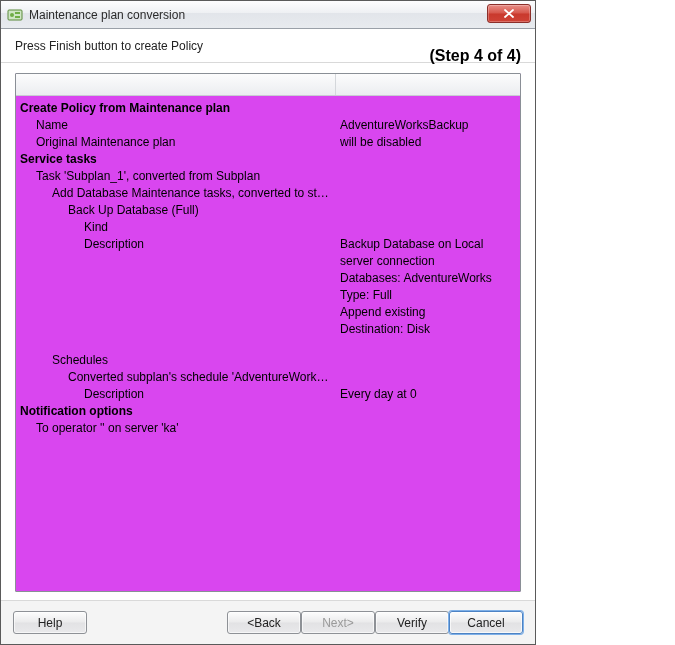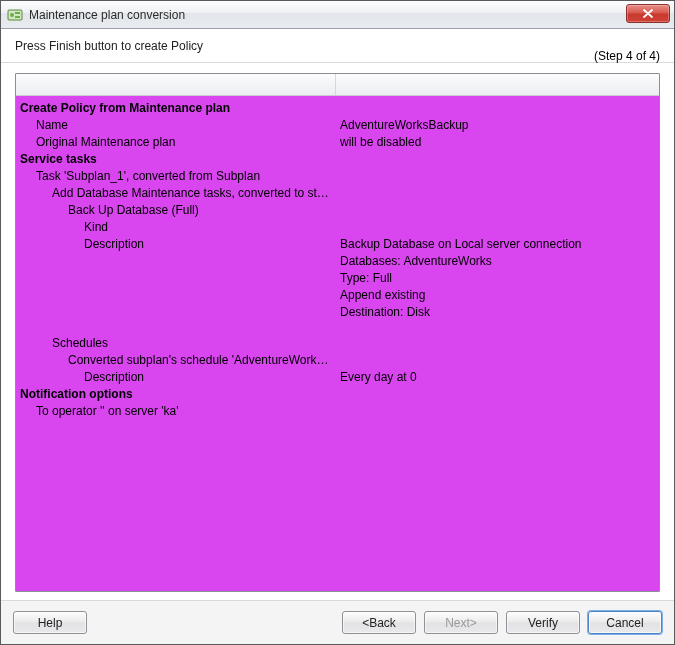--- a/index.html
+++ b/index.html
@@ -6,21 +6,21 @@
   html, body { margin: 0; padding: 0; }
   body {
     font-family: "Segoe UI", Tahoma, Arial, sans-serif;
     font-size: 12px;
     background: #fff;
     width: 675px;
     height: 645px;
     overflow: hidden;
   }
   .window {
-    width: 675px;
+    width: 536px;
     height: 645px;
     border: 1px solid #5a5a5a;
     background: #fff;
     display: flex;
     flex-direction: column;
   }
   .titlebar {
     height: 28px;
     background: linear-gradient(to bottom, #fdfdfe 0%, #eef0f3 45%, #e2e5ea 46%, #e8ebef 100%);
     border-bottom: 1px solid #9aa0a8;
@@ -54,21 +54,21 @@
   .subheader {
     height: 34px;
     display: flex;
     align-items: center;
     justify-content: space-between;
     padding: 0 14px;
     border-bottom: 1px solid #d9d9d9;
     background: #fff;
   }
   .subheader .instr { color: #222; font-size: 12px; }
-  .subheader .step { font-weight: normal; font-size: 12px; margin-top: 20px; }
+  .subheader .step { font-weight: bold; font-size: 16px; margin-top: 20px; }
   .content {
     flex: 1;
     padding: 10px 14px 8px 14px;
     display: flex;
     flex-direction: column;
     overflow: hidden;
   }
   .verify-label {
     color: #333;
     padding: 6px 2px 8px 2px;
@@ -122,21 +122,20 @@
   .ind-3 { padding-left: 48px; }
   .ind-4 { padding-left: 64px; }
 
   .button-bar {
     height: 44px;
     border-top: 1px solid #d9d9d9;
     background: #f4f4f4;
     display: flex;
     align-items: center;
     padding: 0 12px;
-    gap: 8px;
   }
   .button-bar .spacer { flex: 1; }
   button.win {
     min-width: 74px;
     height: 23px;
     padding: 0 12px;
     font: inherit;
     color: #222;
     background: linear-gradient(to bottom,#fdfdfd,#ebebec 48%,#e2e2e4 52%,#e9e9eb);
     border: 1px solid #8e9196;

